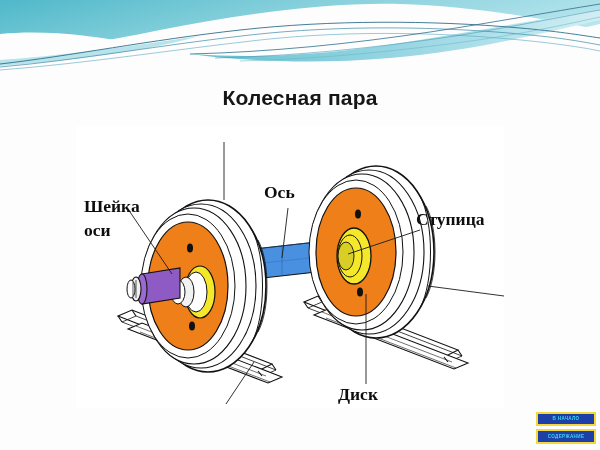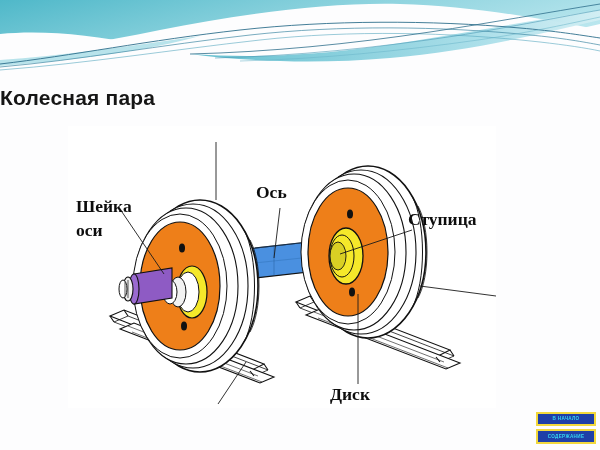--- a/index.html
+++ b/index.html
@@ -31,31 +31,32 @@
   #header-decoration svg {
     display: block;
   }
 
   
   #page-title {
     position: absolute;
     left: 0;
     top: 86px;
     width: 600px;
+    text-align: center;
     font-size: 21px;
     font-weight: bold;
     color: #161616;
     letter-spacing: 0.2px;
     font-family: "Liberation Sans", sans-serif;
   }
 
   
   #diagram-figure {
     position: absolute;
-    left: 68px;
+    left: 76px;
     top: 126px;
     width: 428px;
     height: 282px;
     background: #22c55e;
   }
   #diagram-figure svg {
     display: block;
   }
 
   .dg-label {

